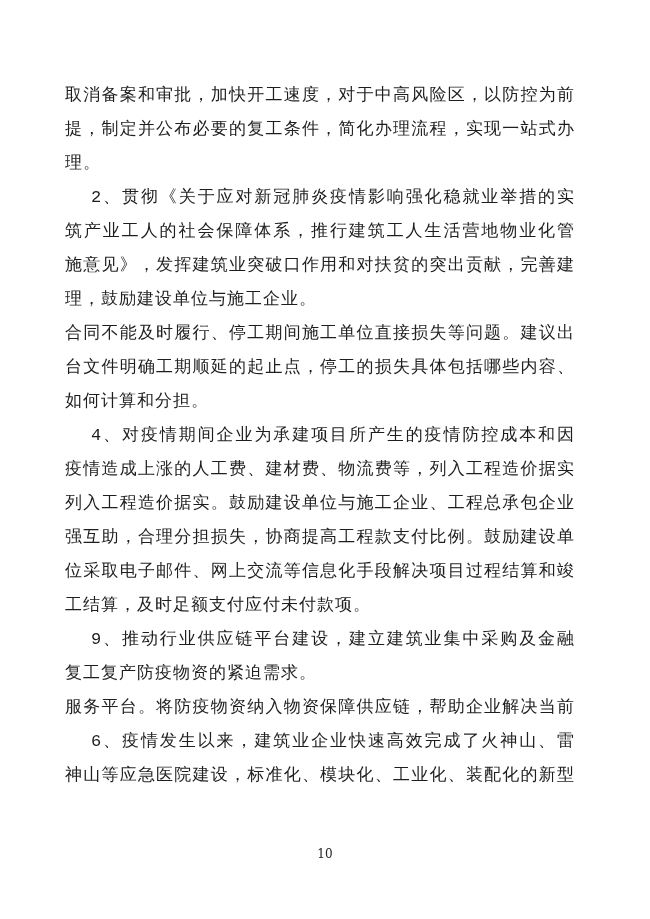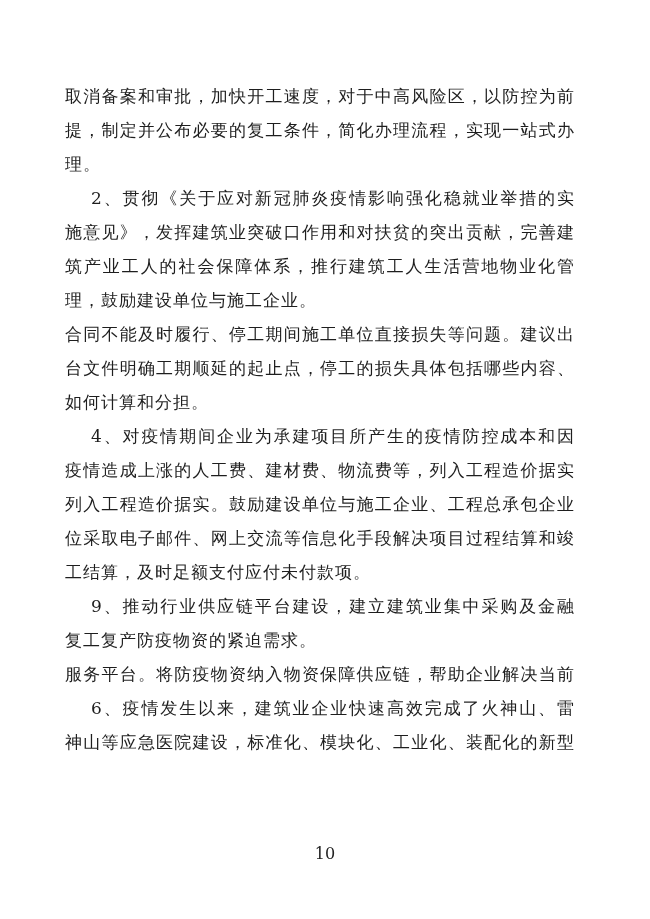--- a/index.html
+++ b/index.html
@@ -21,71 +21,73 @@
     top: 79px;
     width: 510px;
     color: #1e1e1e;
     font-size: 17px;
     line-height: 34px;
     letter-spacing: 1px;
   }
   .paragraph {
     margin: 0;
     padding: 0;
+    font-family: Liberation Mono, monospace;
   }
   .line {
     height: 34px;
     overflow: hidden;
     text-align: justify;
     text-align-last: justify;
     text-justify: inter-character;
   }
   .line.short {
     text-align-last: left;
   }
   .line.indent {
     text-indent: 26px;
   }
   .page-number {
     position: absolute;
     left: 0;
     top: 845px;
     width: 650px;
     text-align: center;
-    font-size: 16px;
+    font-size: 12px;
     line-height: 18px;
     letter-spacing: 0;
     color: #222222;
   }
 </style>
 </head>
 <body>
 
 <div class="doc-page">
   <div class="doc-content" id="doc-content" style="color: rgb(30, 30, 30);">
       <div class="paragraph">
         <div class="line">取消备案和审批，加快开工速度，对于中高风险区，以防控为前</div>
         <div class="line">提，制定并公布必要的复工条件，简化办理流程，实现一站式办</div>
         <div class="line short">理。</div>
       </div>
       <div class="paragraph">
         <div class="line indent">2、贯彻《关于应对新冠肺炎疫情影响强化稳就业举措的实</div>
+        <div class="line">筑产业工人的社会保障体系，推行建筑工人生活营地物业化管</div>
         <div class="line">施意见》，发挥建筑业突破口作用和对扶贫的突出贡献，完善建</div>
-        <div class="line">筑产业工人的社会保障体系，推行建筑工人生活营地物业化管</div>
         <div class="line short">理，鼓励建设单位与施工企业。</div>
       </div>
       <div class="paragraph">
         <div class="line">合同不能及时履行、停工期间施工单位直接损失等问题。建议出</div>
         <div class="line">台文件明确工期顺延的起止点，停工的损失具体包括哪些内容、</div>
         <div class="line short">如何计算和分担。</div>
       </div>
       <div class="paragraph">
         <div class="line indent">4、对疫情期间企业为承建项目所产生的疫情防控成本和因</div>
         <div class="line">疫情造成上涨的人工费、建材费、物流费等，列入工程造价据实</div>
         <div class="line">列入工程造价据实。鼓励建设单位与施工企业、工程总承包企业加</div>
+        <div class="line">强互助，合理分担损失，协商提高工程款支付比例。鼓励建设单</div>
         <div class="line">位采取电子邮件、网上交流等信息化手段解决项目过程结算和竣</div>
         <div class="line short">工结算，及时足额支付应付未付款项。</div>
       </div>
       <div class="paragraph">
         <div class="line indent">9、推动行业供应链平台建设，建立建筑业集中采购及金融</div>
         <div class="line short">复工复产防疫物资的紧迫需求。</div>
         <div class="line">服务平台。将防疫物资纳入物资保障供应链，帮助企业解决当前</div>
       </div>
       <div class="paragraph">
         <div class="line indent">6、疫情发生以来，建筑业企业快速高效完成了火神山、雷</div>

